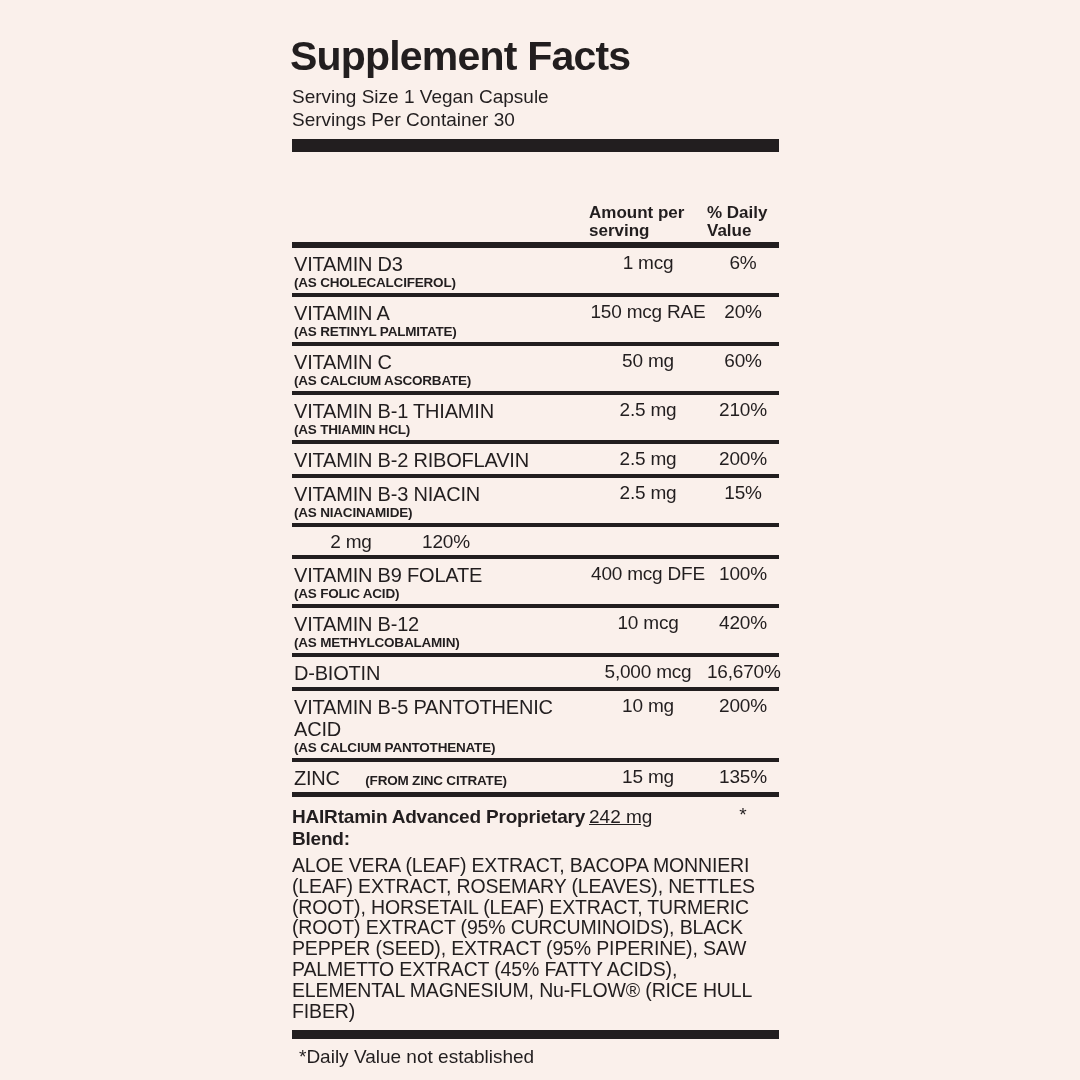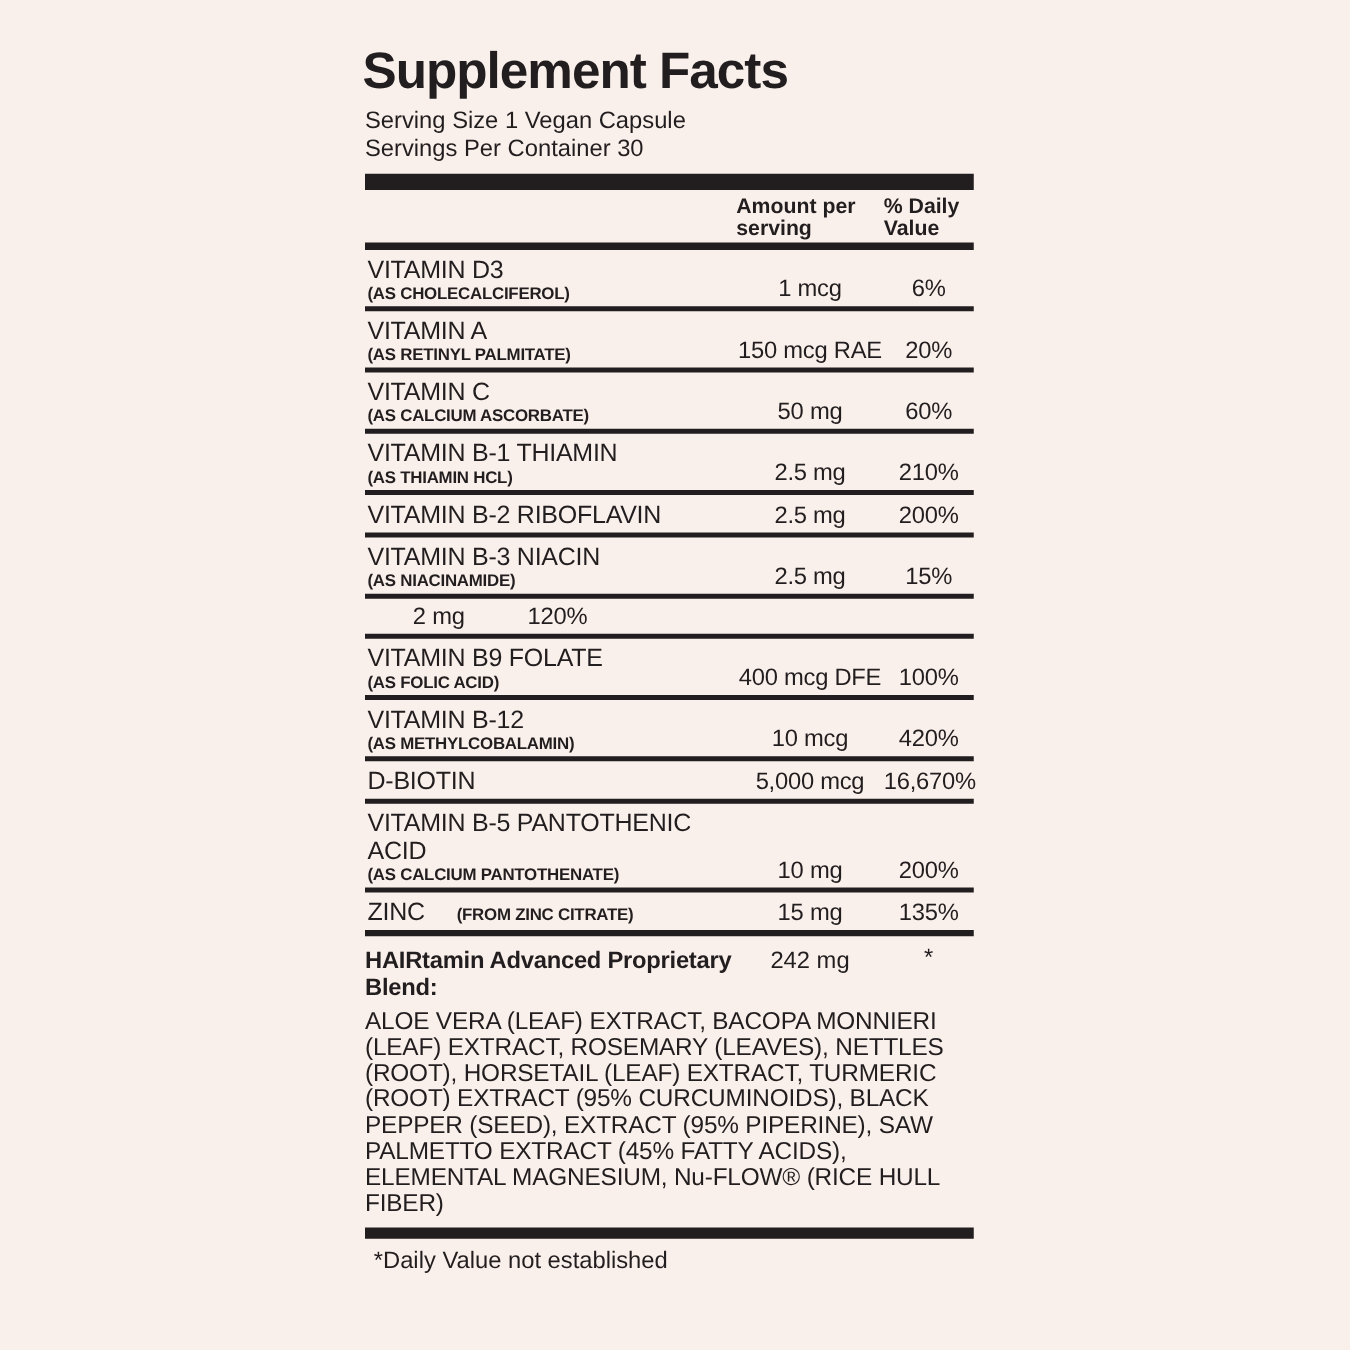--- a/index.html
+++ b/index.html
@@ -44,26 +44,26 @@
     align-items: flex-end;
     padding: 4px 0 3px 0;
   }
   .hdr-spacer { flex: 1; }
   .hdr-amount, .hdr-dv {
     font-size: 17px;
     font-weight: bold;
     line-height: 17.5px;
   }
   .hdr-amount { width: 118px; }
-  .hdr-dv     { width: 72px; }
+  .hdr-dv     { width: 72px; margin-top: 48px; }
 
   .rows { }
   .row {
     display: flex;
-    align-items: flex-end;
+    align-items: flex-start;
     border-bottom: 4px solid var(--ink);
     padding: 4px 0 2px 0;
   }
   .row:last-child { border-bottom-width: 5px; }
   .name-cell { flex: 1; padding: 1px 4px 1px 2px; }
   .nm {
     display: block;
     font-size: 20px;
     line-height: 22px;
     letter-spacing: -0.2px;
@@ -95,23 +95,24 @@
   .blend-header { display: flex; align-items: flex-start; }
   .blend-name {
     flex: 1;
     font-size: 19px;
     font-weight: bold;
     line-height: 22px;
     letter-spacing: -0.2px;
   }
   .blend-amount {
     width: 118px;
-    text-align: center;
-    font-size: 19px;
-    line-height: 22px;
+    text-align: left;
+    font-size: 19px;
+    line-height: 22px;
+    text-decoration: underline;
   }
   .blend-dv {
     width: 72px;
     text-align: center;
     font-size: 19px;
     line-height: 18px;
   }
   .blend-body {
     margin-top: 5px;
     font-size: 19.5px;

